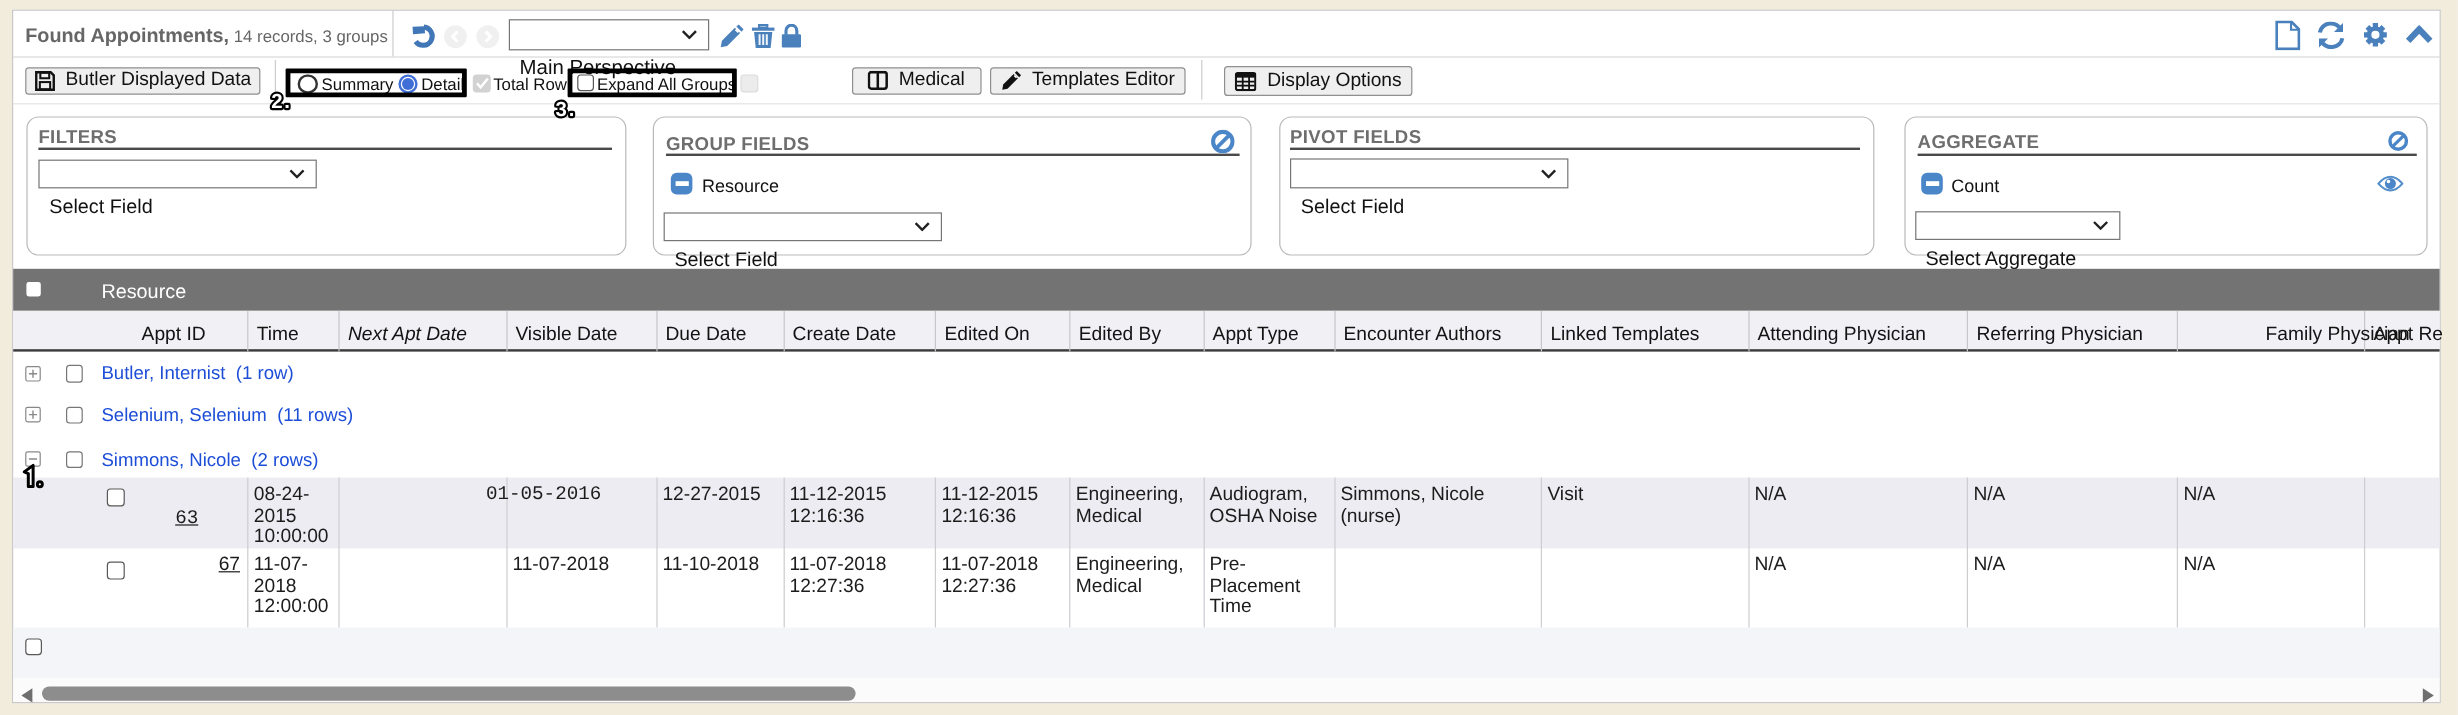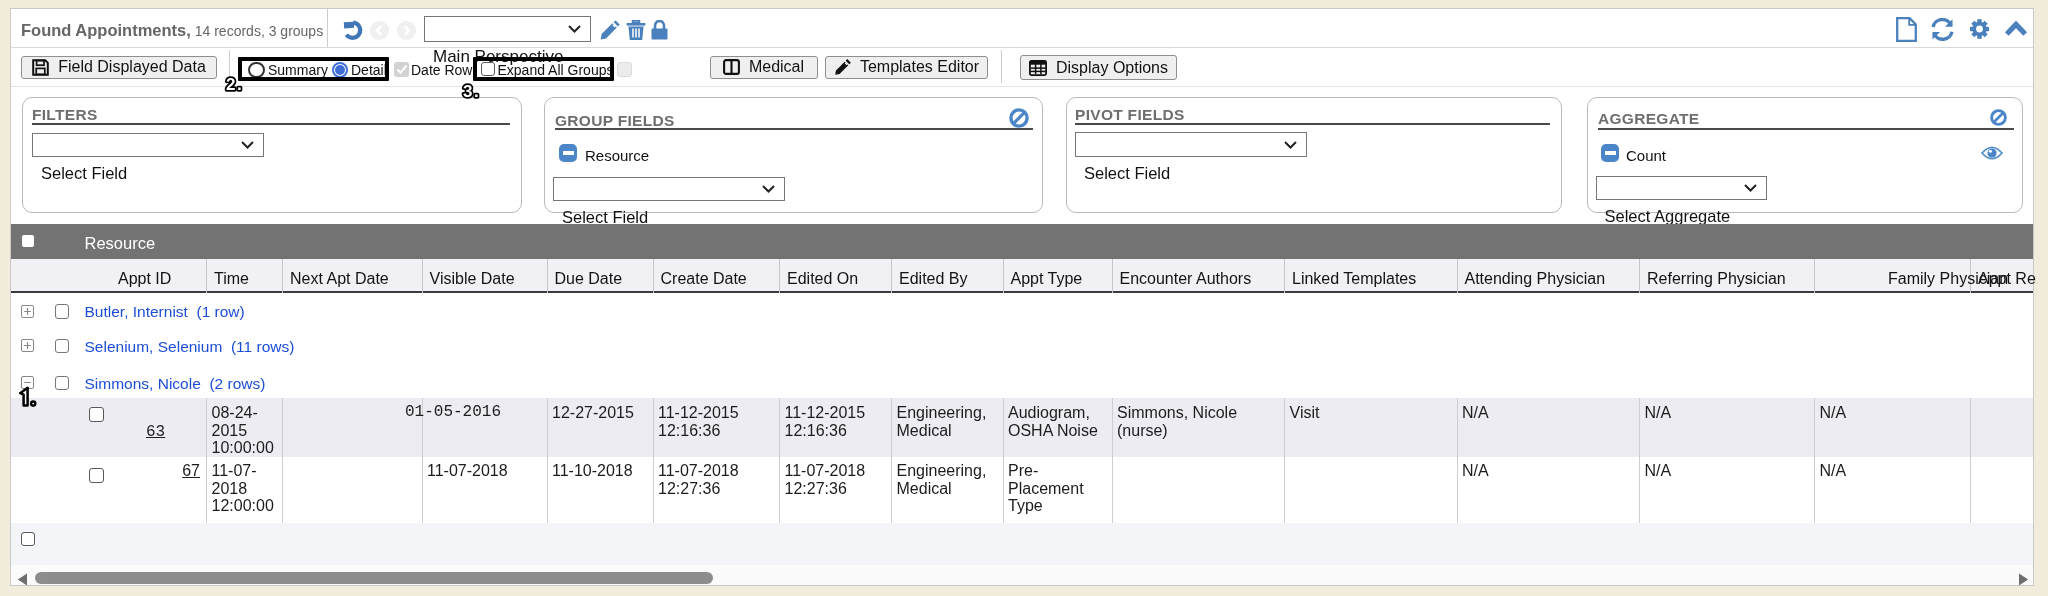--- a/index.html
+++ b/index.html
@@ -103,35 +103,35 @@
     <path d="M 2.8 13 L 12 3.4 L 21.2 13" fill="none" stroke="#4a80bc" stroke-width="5.2"></path>
   </svg>
 
 <div class="hline" style="left:11px; top:86px; width:2022px; background:#e3e3e3;"></div>
 <div class="btn" style="left:21px; top:55.5px; width:196px; height:23px;">
   <svg width="17" height="17" viewBox="0 0 17 17">
     <path d="M 1.2 1.2 L 13.2 1.2 L 15.8 3.8 L 15.8 15.8 L 1.2 15.8 Z" fill="none" stroke="#111" stroke-width="2"></path>
     <rect x="4.6" y="1.6" width="7.4" height="4.6" fill="none" stroke="#111" stroke-width="1.7"></rect>
     <rect x="4.2" y="9.4" width="8.6" height="6" fill="none" stroke="#111" stroke-width="1.7"></rect>
   </svg>
-  <span>Field Displayed Data</span>
+  <span>Butler Displayed Data</span>
 </div>
 <div class="vline" style="left:229px; top:50px; height:33px;"></div>
 
 <div class="abs" style="left:248px; top:61.5px; width:16.5px; height:16.5px; border-radius:50%; border:2px solid #333; background:#fff;"></div>
 <div class="lbl" style="left:268px; top:61.5px;">Summary</div>
 <div class="abs" style="left:331.5px; top:61.5px; width:16.5px; height:16.5px; border-radius:50%; border:2px solid #3f6fd6; background:#fff;"></div>
 <div class="abs" style="left:334.7px; top:64.7px; width:10.2px; height:10.2px; border-radius:50%; background:#3f6fd6;"></div>
 <div class="lbl" style="left:351px; top:61.5px;">Detail</div>
 
 <div class="abs" style="left:394px; top:62px; width:15px; height:15px; border-radius:3px; background:#d2d2d2;"></div>
 <svg class="abs" style="left:396px; top:64px;" width="12" height="11" viewBox="0 0 12 11">
     <path d="M 1.5 5.5 L 4.5 8.8 L 10.5 1.5" fill="none" stroke="#fff" stroke-width="2"></path>
   </svg>
-<div class="lbl" style="left:411px; top:61.5px;">Date Row</div>
+<div class="lbl" style="left:411px; top:61.5px;">Total Row</div>
 
 <div class="cb" style="left:480.5px; top:62px; width:14px; height:14px;"></div>
 <div class="lbl" style="left:497.5px; top:61.5px; font-size:14px;">Expand All Groups</div>
 
 <div class="cbdis" style="left:617px; top:62px;"></div>
 <div class="lbl" style="left:635px; top:61.5px; font-size:14px;margin-top:40px;">Pin Groups</div>
 
 <div class="btn" style="left:709.5px; top:55.5px; width:108px; height:23px;">
   <svg width="17" height="16" viewBox="0 0 17 16">
     <rect x="1.1" y="1.1" width="14.8" height="13.8" rx="2" fill="none" stroke="#111" stroke-width="2.1"></rect>
@@ -238,21 +238,21 @@
 <div class="vline" style="left:1002.5px; top:259px; height:33.5px; background:#c6c6cb;"></div>
 <div class="vline" style="left:1111.5px; top:259px; height:33.5px; background:#c6c6cb;"></div>
 <div class="vline" style="left:1284px; top:259px; height:33.5px; background:#c6c6cb;"></div>
 <div class="vline" style="left:1456.5px; top:259px; height:33.5px; background:#c6c6cb;"></div>
 <div class="vline" style="left:1639px; top:259px; height:33.5px; background:#c6c6cb;"></div>
 <div class="vline" style="left:1814px; top:259px; height:33.5px; background:#c6c6cb;"></div>
 <div class="vline" style="left:1970px; top:259px; height:33.5px; background:#c6c6cb;"></div>
 
 <div class="hdrcell" style="left:118px; top:269.5px;">Appt ID</div>
 <div class="hdrcell" style="left:214px; top:269.5px;">Time</div>
-<div class="hdrcell" style="left:290px; top:269.5px;">Next Apt Date</div>
+<div class="hdrcell" style="left:290px; top:269.5px;font-style:italic;">Next Apt Date</div>
 <div class="hdrcell" style="left:429.5px; top:269.5px;">Visible Date</div>
 <div class="hdrcell" style="left:554.5px; top:269.5px;">Due Date</div>
 <div class="hdrcell" style="left:660.5px; top:269.5px;">Create Date</div>
 <div class="hdrcell" style="left:787px; top:269.5px;">Edited On</div>
 <div class="hdrcell" style="left:899px; top:269.5px;">Edited By</div>
 <div class="hdrcell" style="left:1010.5px; top:269.5px;">Appt Type</div>
 <div class="hdrcell" style="left:1119.5px; top:269.5px;">Encounter Authors</div>
 <div class="hdrcell" style="left:1292px; top:269.5px;">Linked Templates</div>
 <div class="hdrcell" style="left:1464.5px; top:269.5px;">Attending Physician</div>
 <div class="hdrcell" style="left:1647px; top:269.5px;">Referring Physician</div>
@@ -309,21 +309,21 @@
 <div class="cell" style="left:1819.5px; top:404px; width:145px;">N/A</div>
 
 <div class="cb" style="left:89.4px; top:468px; width:15px; height:15px;"></div>
 <div class="cell" style="left:146px; top:462px; width:54px; text-align:right;"><span style="text-decoration:underline;">67</span></div>
 <div class="cell" style="left:211.5px; top:462px; width:65px;">11-07-2018 12:00:00</div>
 <div class="cell" style="left:427px; top:462px; width:114px;">11-07-2018</div>
 <div class="cell" style="left:552px; top:462px; width:95px;">11-10-2018</div>
 <div class="cell" style="left:658px; top:462px; width:115px;">11-07-2018 12:27:36</div>
 <div class="cell" style="left:784.5px; top:462px; width:101px;">11-07-2018 12:27:36</div>
 <div class="cell" style="left:896.5px; top:462px; width:100px;">Engineering, Medical</div>
-<div class="cell" style="left:1008px; top:462px; width:98px;">Pre-Placement Type</div>
+<div class="cell" style="left:1008px; top:462px; width:98px;">Pre-Placement Time</div>
 <div class="cell" style="left:1462px; top:462px; width:171px;">N/A</div>
 <div class="cell" style="left:1644.5px; top:462px; width:164px;">N/A</div>
 <div class="cell" style="left:1819.5px; top:462px; width:145px;">N/A</div>
 
 <div class="abs" style="left:11px; top:522.7px; width:2022px; height:42.7px; background:#f4f5f8;"></div>
 <div class="abs" style="left:11px; top:565.4px; width:2022px; height:20.1px; background:#fbfbfc;"></div>
 <div class="cb" style="left:21px; top:532.4px; width:14px; height:14px;"></div>
 <svg class="abs" style="left:16.5px; top:572.5px;" width="11" height="13" viewBox="0 0 11 13">
     <path d="M 10 0.5 L 10 12.5 L 0.8 6.5 Z" fill="#6e6e6e"></path>
   </svg>

